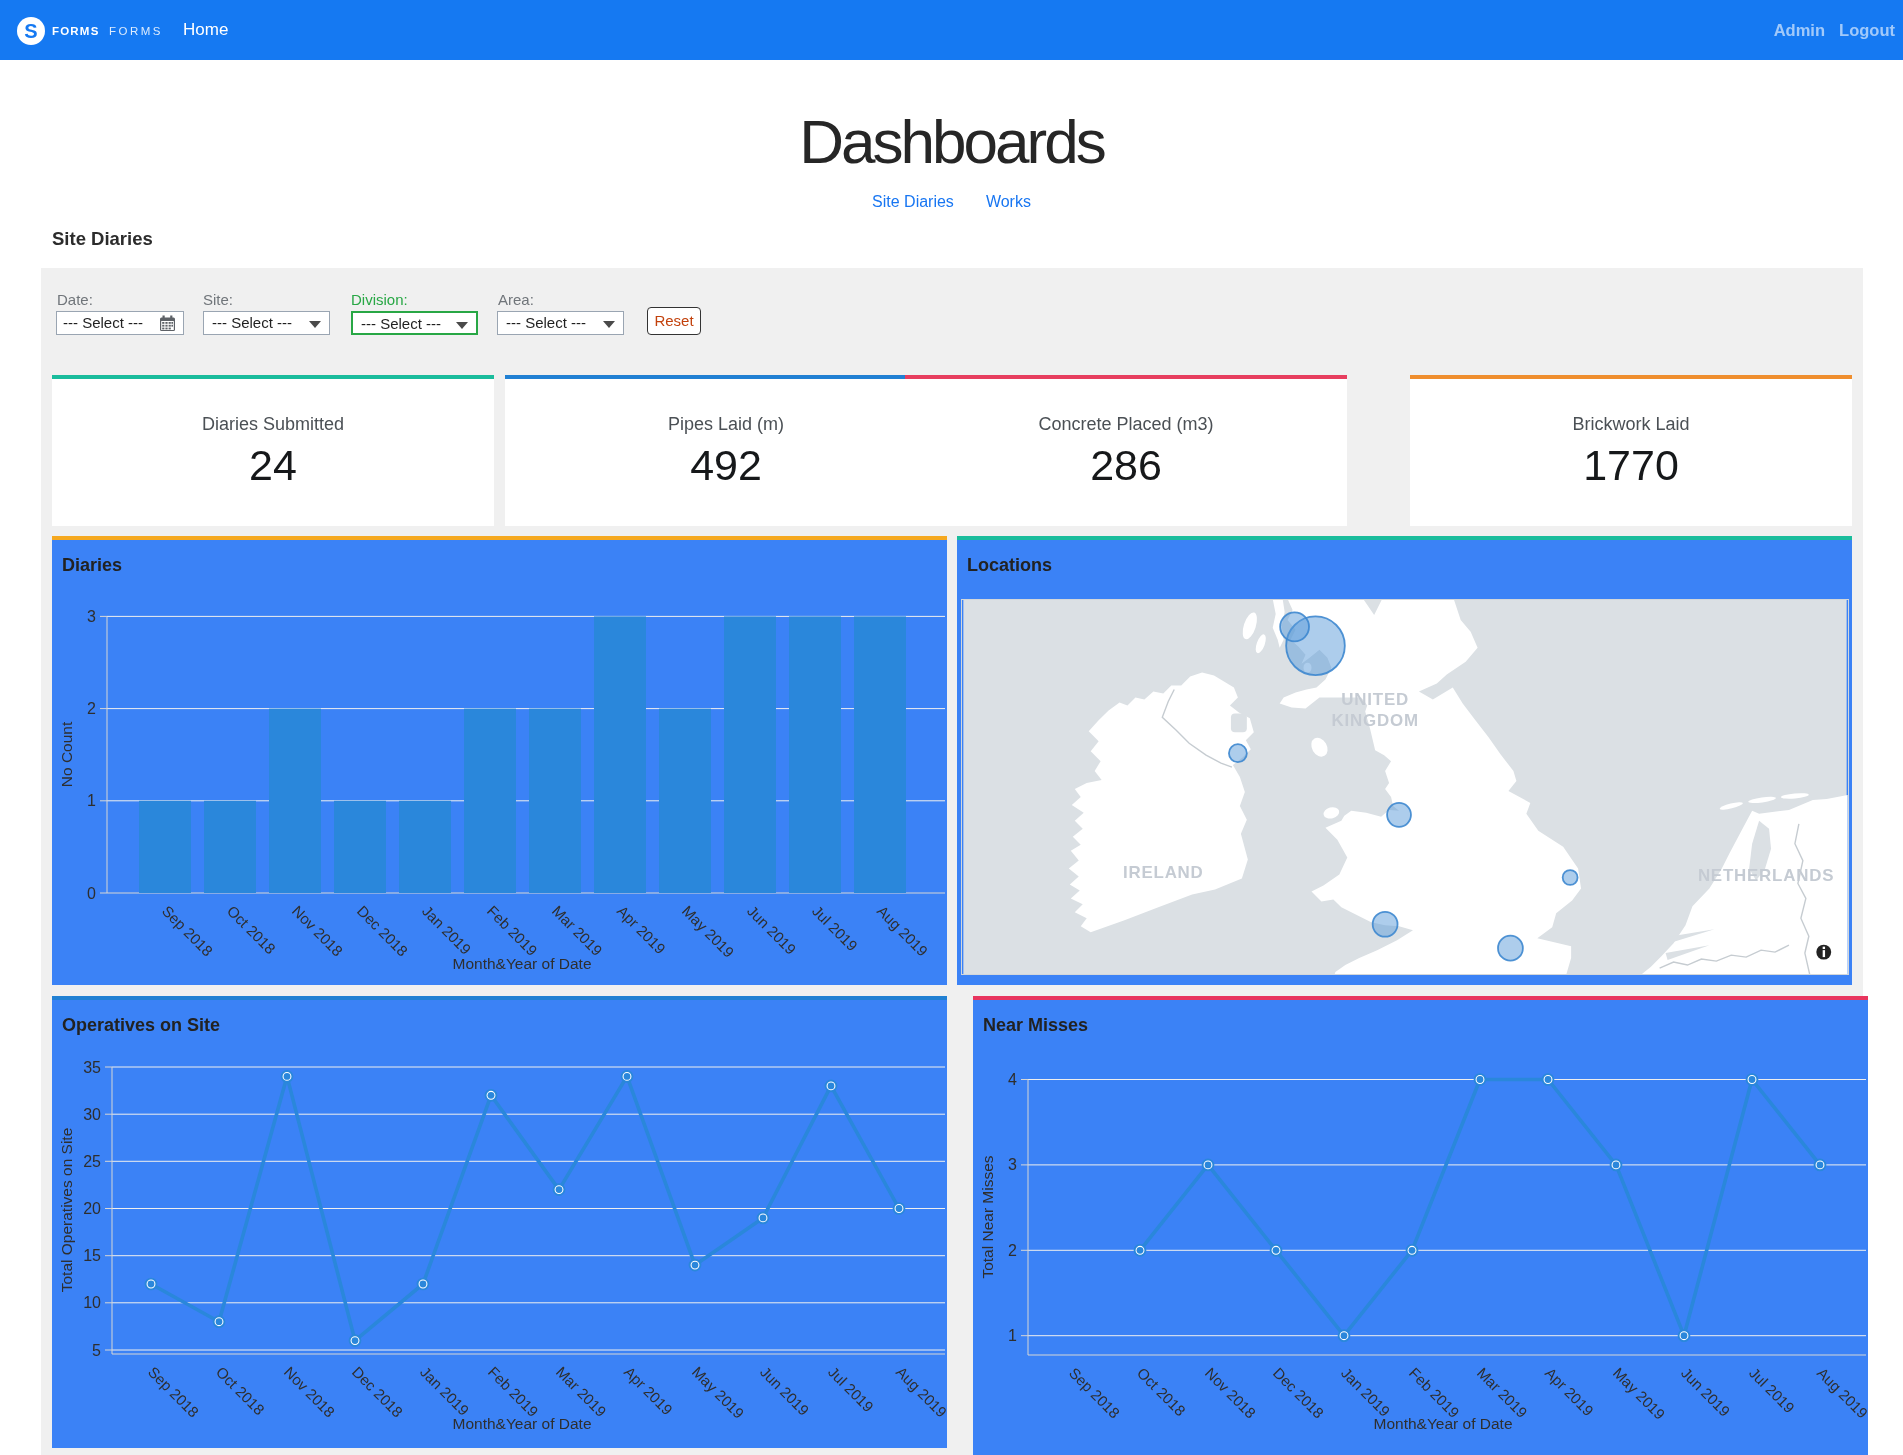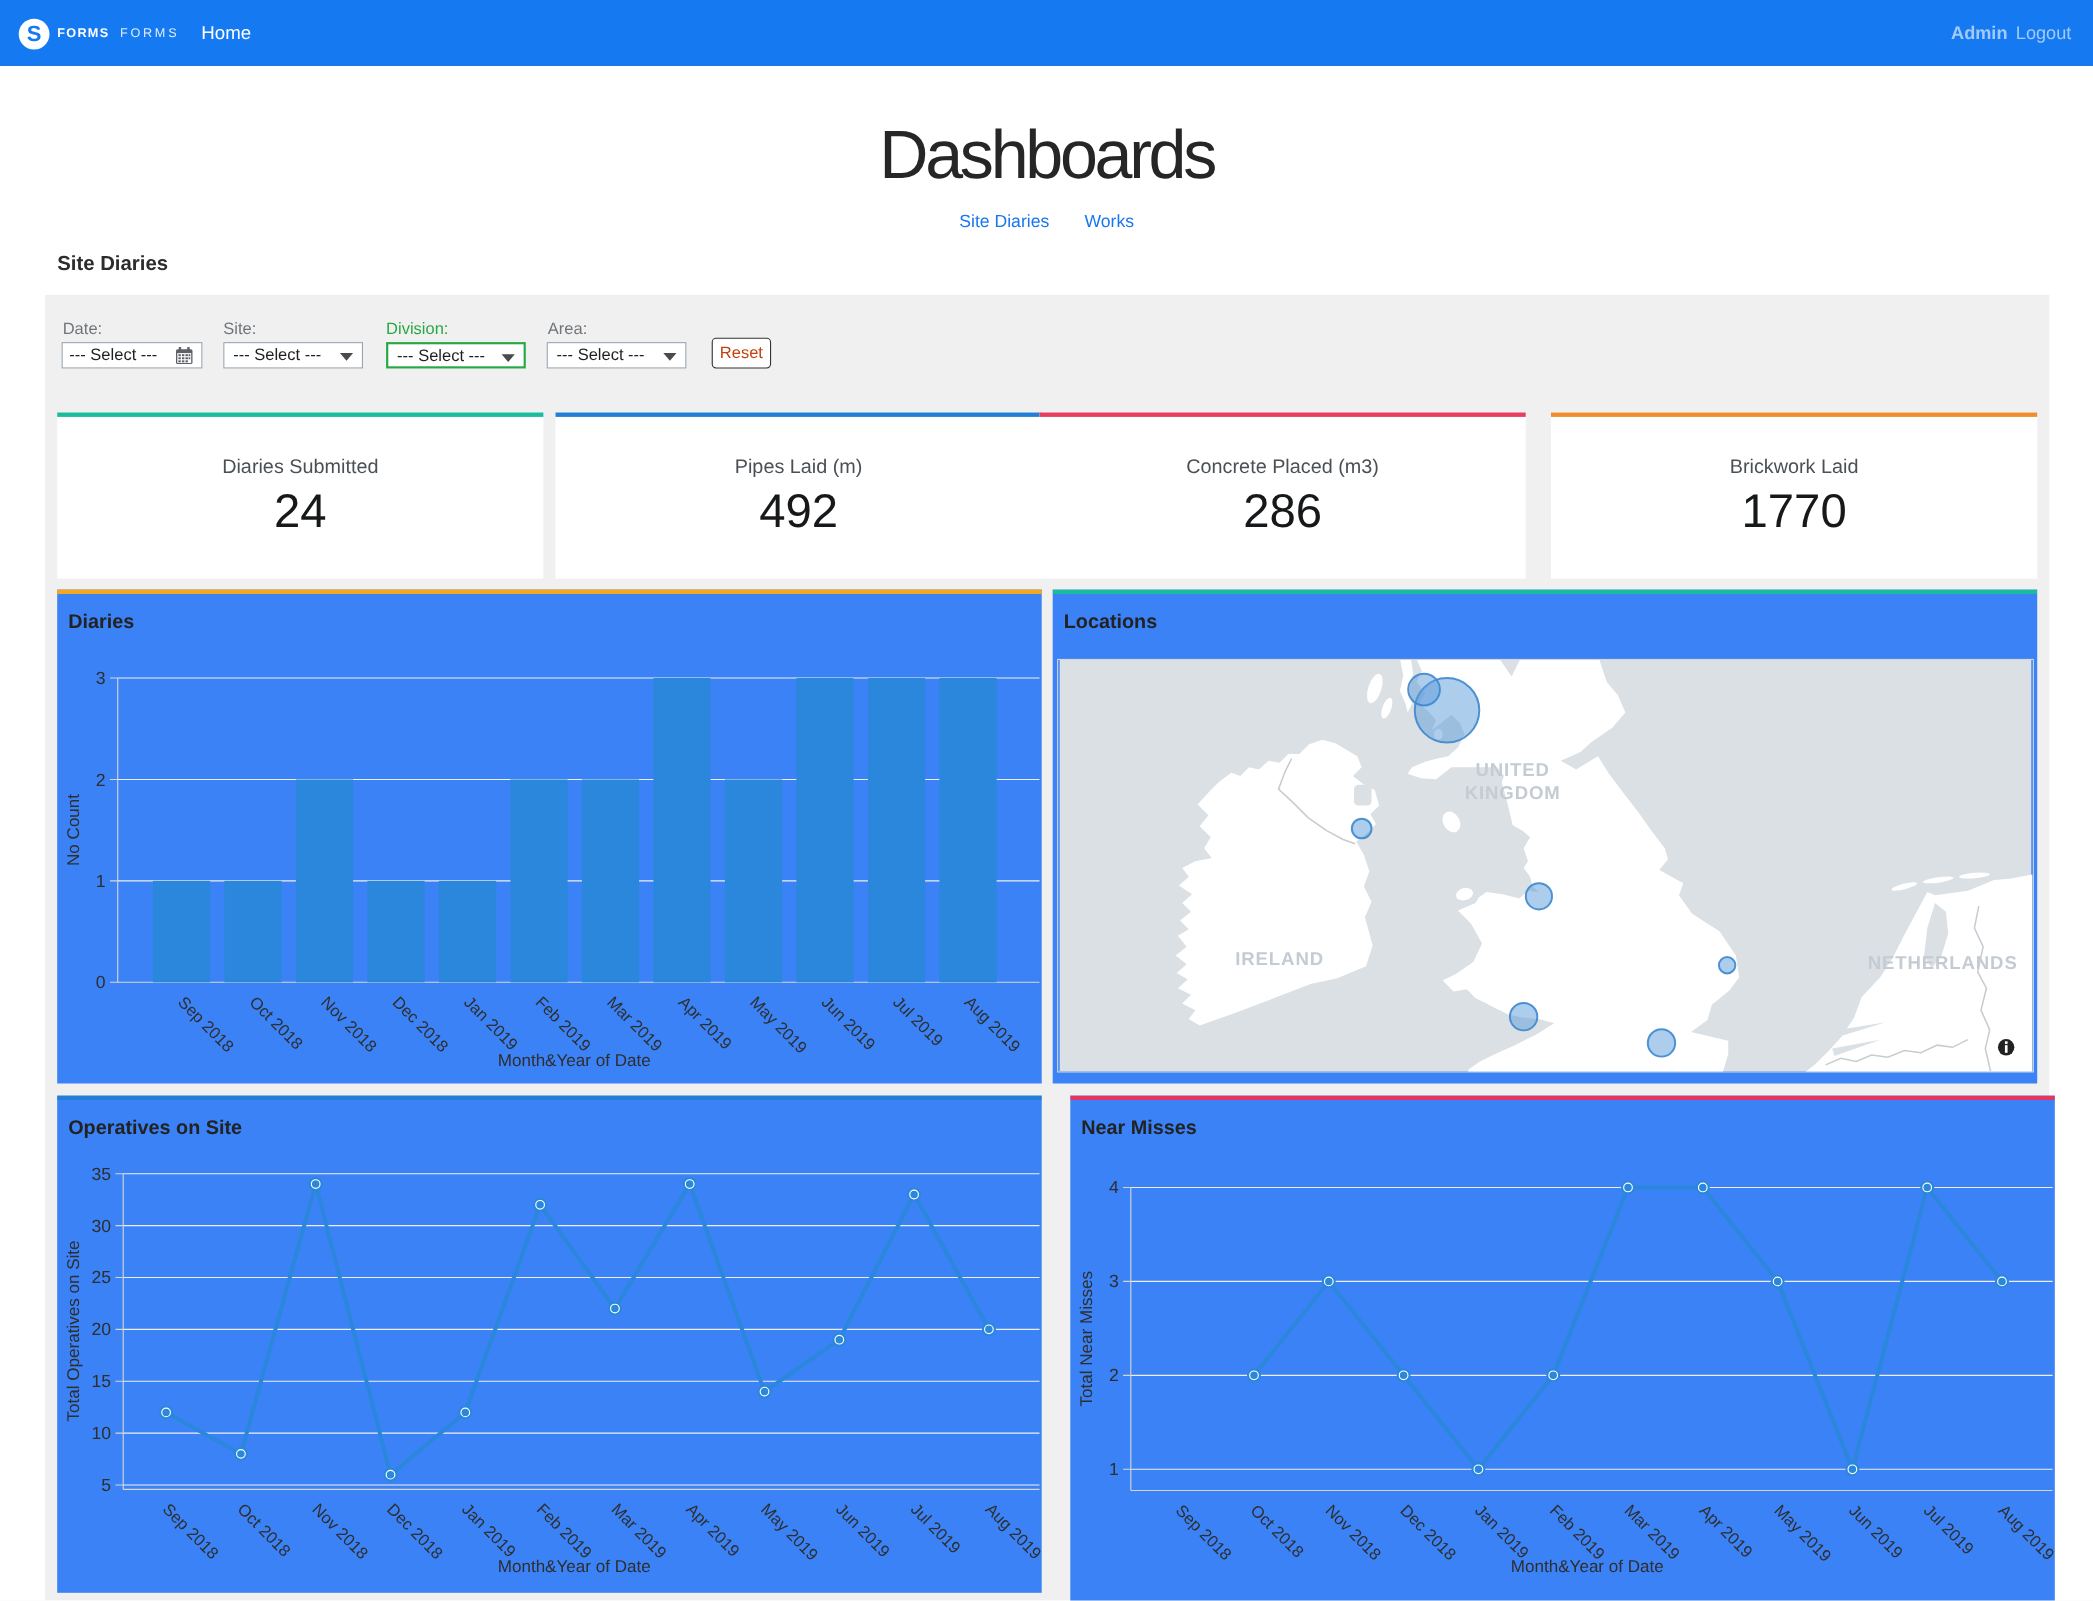--- a/index.html
+++ b/index.html
@@ -27,21 +27,21 @@
 .panel { position:absolute; width:895px; background:#3b82f6; }
 .ptitle { position:absolute; left:10px; top:19px; font-size:18px; font-weight:bold; color:#222; }
 </style></head>
 <body>
 <div class="nav">
   <div class="logo"><span>S</span></div>
   <div class="brand1">FORMS</div>
     <div class="brand2">FORMS</div>
   <div class="home">Home</div>
   <div class="adm" style="right:78px;font-weight:bold;">Admin</div>
-  <div class="adm" style="right:20px;">Logout</div>
+  <div class="adm" style="right:8px;font-weight:bold;">Logout</div>
 </div>
 <div class="title">Dashboards</div>
 <div class="links"><a href="#">Site Diaries</a><a href="#">Works</a></div>
 <div class="sect">Site Diaries</div>
 <div class="wrap">
   <div class="flabel" style="left:16px;">Date:</div>
   <div class="flabel" style="left:162px;">Site:</div>
   <div class="flabel" style="left:310px;color:#28a745;font-weight:normal;">Division:</div>
   <div class="flabel" style="left:457px;">Area:</div>
   <div class="finput" style="left:15px;width:128px;">--- Select ---<svg width="17" height="17" viewBox="0 0 17 17" style="position:absolute;right:7px;top:3px">
@@ -70,21 +70,21 @@
 <div class="card" style="left:11px;">
       <div class="tb" style="background:#1abc9c;"></div>
       <div class="ct">Diaries Submitted</div>
       <div class="cn">24</div>
     </div>
 <div class="card" style="left:464px;">
       <div class="tb" style="background:#2180d3;"></div>
       <div class="ct">Pipes Laid (m)</div>
       <div class="cn">492</div>
     </div>
-<div class="card" style="left:904px;">
+<div class="card" style="left:864px;">
       <div class="tb" style="background:#e73e5f;"></div>
       <div class="ct">Concrete Placed (m3)</div>
       <div class="cn">286</div>
     </div>
 <div class="card" style="left:1369px;">
       <div class="tb" style="background:#ef8e2e;"></div>
       <div class="ct">Brickwork Laid</div>
       <div class="cn">1770</div>
     </div>
 

